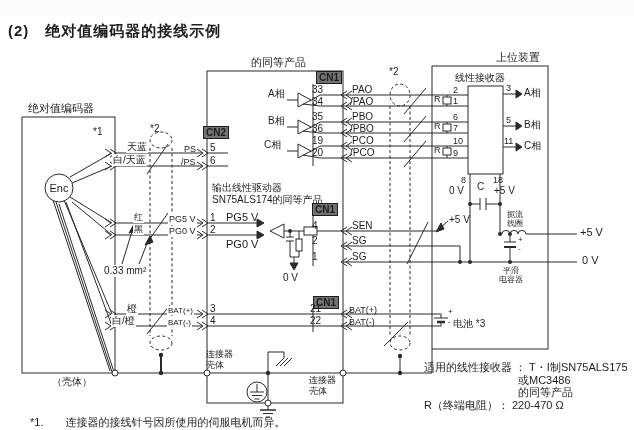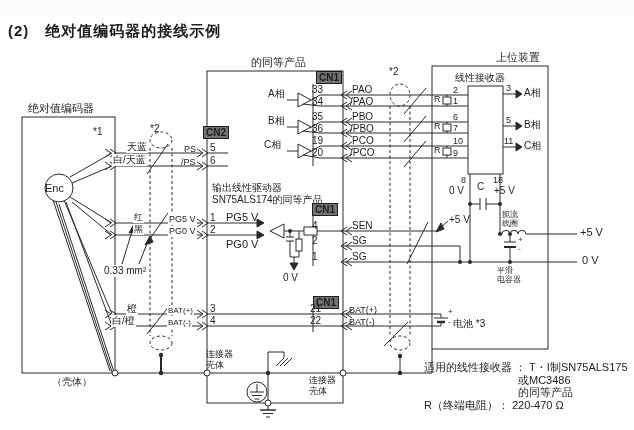--- a/index.html
+++ b/index.html
@@ -5,21 +5,21 @@
   html,body{margin:0;padding:0;background:#fbfbfb;}
   #page{position:relative;width:634px;height:430px;background:#ffffff;overflow:hidden;
         font-family:"Liberation Sans","DejaVu Sans",sans-serif;color:#1d1d1d;margin-top:16px;}
   #wires{position:absolute;left:0;top:0;}
   .lb{position:absolute;font-size:10px;line-height:1.2;white-space:pre-line;color:#1d1d1d;}
   .bg{background:#fff;padding:0 1px;}
   .s9{font-size:9px;}
   .s8{font-size:8px;line-height:1.15;}
   .s11{font-size:11px;}
   .r{text-align:left;}
-  .c{text-align:left;}
+  .c{text-align:center;}
   .cn{position:absolute;border:1.3px solid #1d1d1d;background:#737373;font-size:10px;
       line-height:11px;padding:0 2px;font-weight:bold;}
   .ttl{position:absolute;left:8px;top:6px;font-size:15px;font-weight:bold;letter-spacing:1px;}
   .note{position:absolute;font-size:11px;}
 </style>
 </head>
 <body>
 
 <div id="page">
 
@@ -400,14 +400,15 @@
 
 <div class="lb" style="left:453px;top:302px">电池 *3</div>
 <div class="lb s8" style="left:448px;top:291px">+</div>
 <div class="lb s8" style="left:448px;top:301px">-</div>
 
 <div class="note" style="left:424px;top:344px">适用的线性接收器 ： T・I制SN75ALS175</div>
 <div class="note" style="left:518px;top:357px">或MC3486</div>
 <div class="note" style="left:518px;top:369px">的同等产品</div>
 <div class="note" style="left:424px;top:382px">R（终端电阻）： 220-470 Ω</div>
 
+<div class="note" style="left:30px;top:399px">*1.　　连接器的接线针号因所使用的伺服电机而异。</div>
 
 </div>
 
 </body></html>

